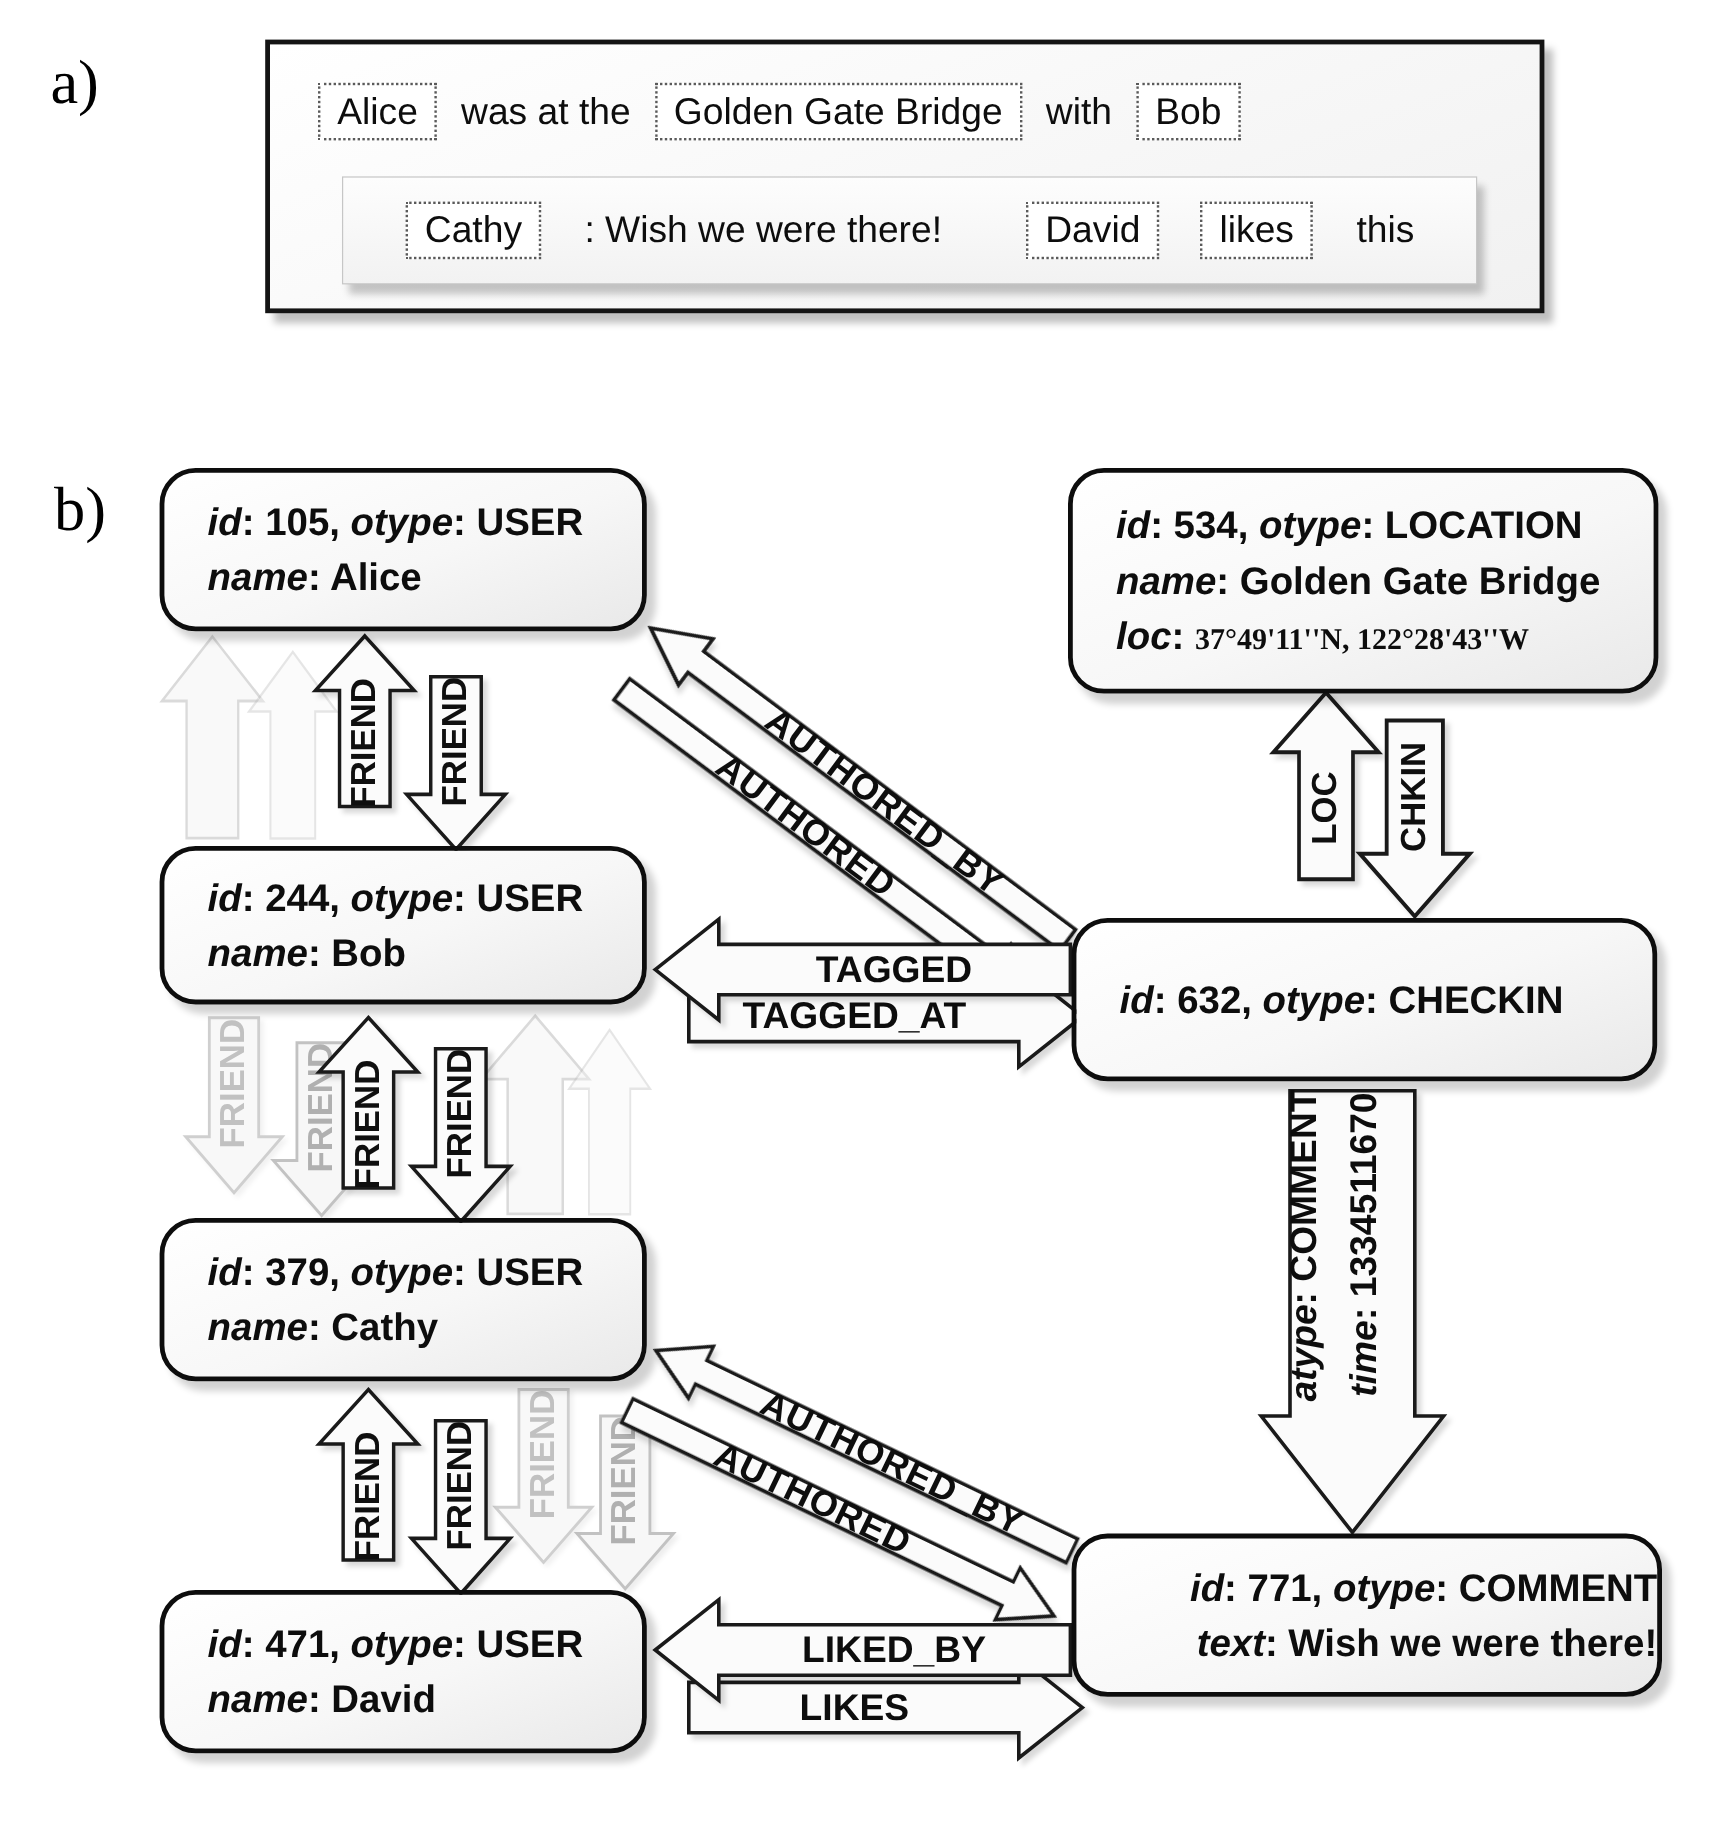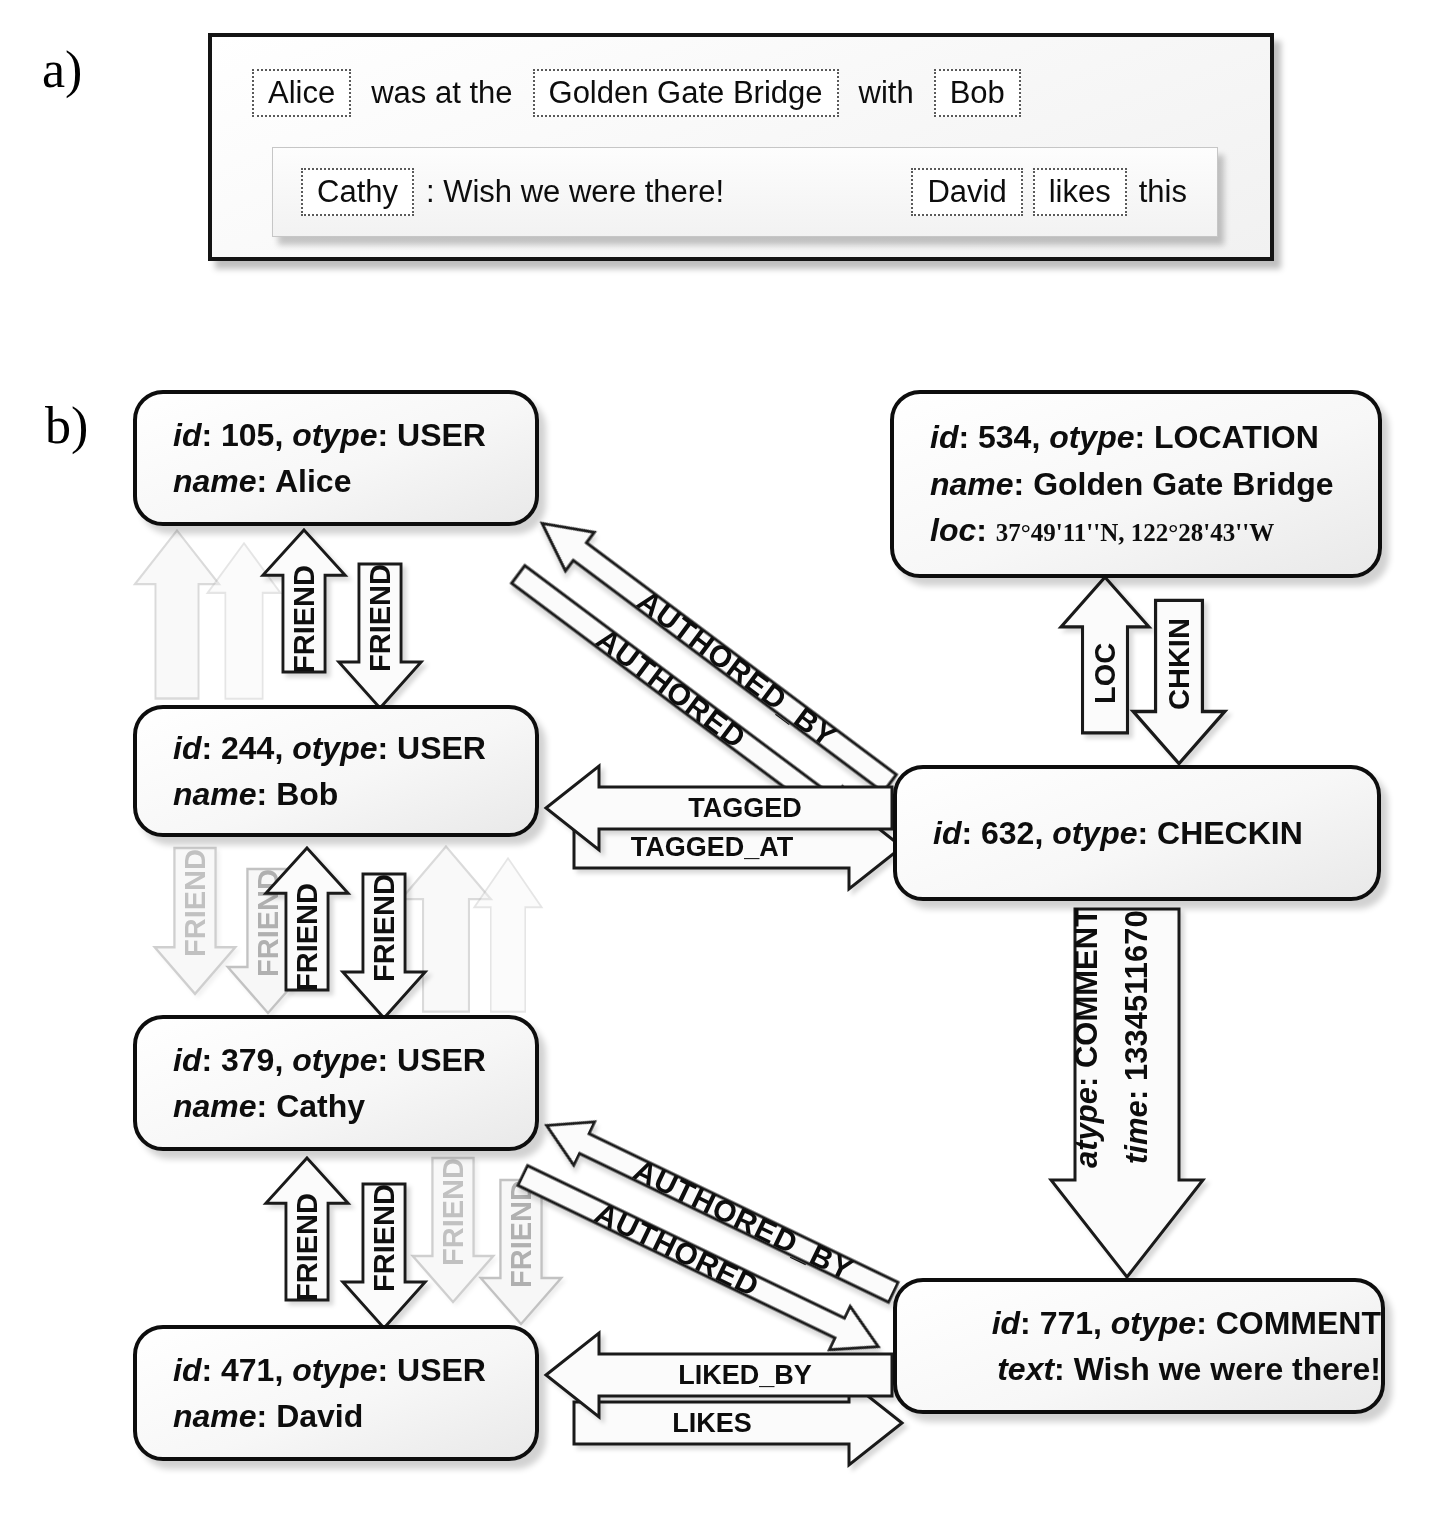--- a/index.html
+++ b/index.html
@@ -2,31 +2,31 @@
 <html><head>
 <meta charset="utf-8">
 <style>
   html,body{margin:0;padding:0;background:#fff;}
   .canvas{position:relative;width:1440px;height:1518px;background:#fff;
           font-family:"Liberation Sans",sans-serif;color:#0d0d0d;overflow:hidden;}
 
   .fig-label{position:absolute;font-family:"Liberation Serif",serif;font-size:52px;color:#000;}
 
   
-  .abox{position:absolute;left:208px;top:33px;width:1058px;height:220px;
+  .abox{position:absolute;left:221px;top:33px;width:1058px;height:220px;
         border:4px solid #141414;background:linear-gradient(160deg,#ffffff,#f1f1f1);
         box-shadow:7px 8px 6px rgba(0,0,0,.25);text-align:center;}
   .aline1{position:absolute;left:40px;top:32px;display:flex;align-items:center;gap:18px;
           font-size:31px;white-space:nowrap;}
   .tok{padding:4px 2px;}
   .tok.boxed{border:2px dotted #5a5a5a;padding:4px 14px;background:#fff;}
   .ainner{position:absolute;left:60px;top:110px;width:946px;height:90px;
           background:linear-gradient(180deg,#fdfdfd,#f2f2f2);border:1px solid #c6c6c6;
           box-shadow:6px 8px 6px rgba(0,0,0,.22);
-          display:flex;align-items:center;gap:10px;padding:0 28px;box-sizing:border-box;
+          display:flex;align-items:center;gap:34px;padding:0 52px;box-sizing:border-box;
           font-size:31px;white-space:nowrap;}
   .spacer{flex:1;}
 
   
   .node{position:absolute;background:linear-gradient(160deg,#ffffff 0%,#f7f7f7 55%,#e9e9e9 100%);
         border:4.5px solid #0d0d0d;border-radius:30px;box-shadow:7px 8px 6px rgba(0,0,0,.18);
         display:flex;flex-direction:column;justify-content:center;
         padding-left:36px;box-sizing:border-box;font-size:32px;font-weight:bold;line-height:1.45;
         z-index:5;}
   .k{font-style:italic;margin-top:13px;}
@@ -43,21 +43,21 @@
   .o50{opacity:.55;} .o35{opacity:.38;}
 
   .vlbl{position:absolute;left:0;right:0;top:0;bottom:0;display:flex;align-items:center;justify-content:center;
         writing-mode:vertical-rl;transform:rotate(180deg);font-weight:bold;font-size:29px;color:#0f0f0f;
         white-space:nowrap;}
   .up .vlbl{top:36px;}
   .down .vlbl{bottom:36px;}
   .gray .vlbl{color:#8f8f8f;}
 
   .hlbl{position:absolute;left:0;right:0;top:0;bottom:0;display:flex;align-items:center;justify-content:center;
-        font-weight:bold;font-size:27px;white-space:nowrap;}
+        font-weight:bold;font-size:31px;white-space:nowrap;}
   .hleft .hlbl{padding-left:52px;}
   .hright .hlbl{padding-right:52px;}
 
   .darrow{transform-origin:0 0;}
   .darrow .hlbl{font-size:30px;letter-spacing:1px;}
 
   .bigarrow .cline{position:absolute;top:4px;height:268px;display:flex;align-items:center;justify-content:center;
         writing-mode:vertical-rl;transform:rotate(180deg);font-weight:bold;font-size:31px;white-space:nowrap;}
   .cline.c1{left:14px;width:50px;}
   .cline.c2{left:64px;width:50px;}

